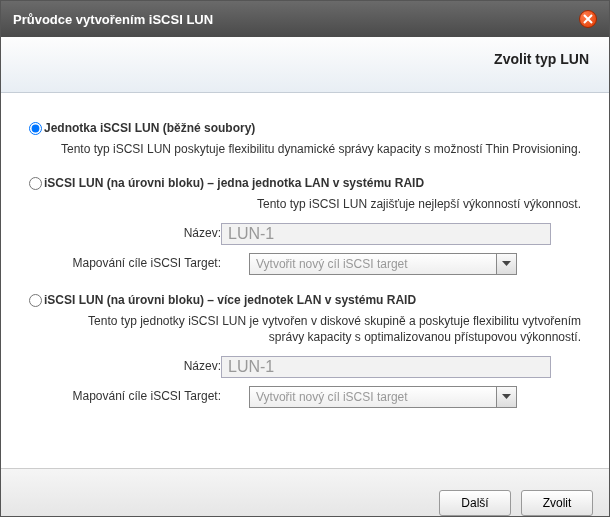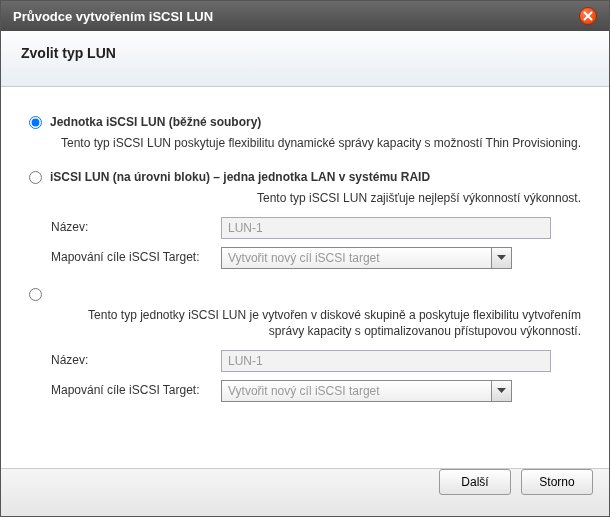--- a/index.html
+++ b/index.html
@@ -1,36 +1,36 @@
 <!DOCTYPE html>
 <html><head>
 <meta charset="utf-8">
 <style>
 * { box-sizing: border-box; margin: 0; padding: 0; }
 body { font-family: Arial, Helvetica, sans-serif; font-size: 12px; background: #fff; }
 .window { width: 610px; height: 517px; border: 1px solid #555; background: #fff; position: relative; }
-.titlebar { height: 30px; background: linear-gradient(to bottom, #6a6a6a 0%, #4a4a4a 100%); color: #fff; font-weight: bold; font-size: 13px; padding: 0 12px; display: flex; align-items: center; justify-content: space-between; }
+.titlebar { height: 36px; background: linear-gradient(to bottom, #6a6a6a 0%, #4a4a4a 100%); color: #fff; font-weight: bold; font-size: 13px; padding: 0 12px; display: flex; align-items: center; justify-content: space-between; }
 .close-btn { width: 18px; height: 18px; background: radial-gradient(circle at 30% 30%, #ff7a4a, #e03a00); border-radius: 50%; display: flex; align-items: center; justify-content: center; color: #fff; font-weight: bold; cursor: pointer; border: 1px solid #a02800; }
-.header-section { height: 56px; background: linear-gradient(to bottom, #fdfdfd 0%, #e8eef4 100%); border-bottom: 1px solid #c5cdd6; padding: 14px 20px; }
+.header-section { height: 56px; background: linear-gradient(to bottom, #fdfdfd 0%, #e8eef4 100%); border-bottom: 1px solid #c5cdd6; padding: 14px 20px; text-align: right; }
 .header-title { font-weight: bold; font-size: 14px; color: #222; }
 .content { padding: 28px 28px 12px 28px; color: #333; height: 380px; overflow: hidden; }
 .option { margin-bottom: 18px; }
-.opt-head { display: flex; align-items: center; gap: 8px; margin-bottom: 6px; }
+.opt-head { display: flex; align-items: center; gap: 2px; margin-bottom: 6px; }
 .opt-head input[type=radio] { margin-top: 1px; }
 .opt-title { font-weight: bold; font-size: 12px; }
 .opt-desc { margin-left: 22px; margin-bottom: 10px; font-size: 12px; line-height: 1.4; text-align: right; }
 .fields { margin-left: 22px; }
 .field-row { display: flex; align-items: flex-start; margin-bottom: 8px; }
-.field-label { width: 170px; font-size: 12px; padding-top: 3px; }
+.field-label { width: 170px; font-size: 12px; padding-top: 3px; text-align: right; }
 .field-input { flex: 1; }
-.field-input input[type=text] { width: 330px; height: 22px; border: 1px solid #aab; padding: 2px 6px; color: #999; font-size: 12px; background: #f2f2f2; }
-.select-wrap { width: 291px; height: 22px; border: 1px solid #888; display: flex; background: linear-gradient(to bottom, #fff, #eee); }
+.field-input input[type=text] { width: 330px; height: 22px; border: 1px solid #aab; padding: 2px 6px; color: #999; font-size: 16px; background: #f2f2f2; }
+.select-wrap { width: 268px; height: 22px; border: 1px solid #888; display: flex; background: linear-gradient(to bottom, #fff, #eee); margin-left: 28px; }
 .select-wrap span { flex: 1; padding: 3px 6px; color: #999; font-size: 12px; }
 .select-btn { width: 20px; border-left: 1px solid #888; display: flex; align-items: center; justify-content: center; background: linear-gradient(to bottom, #fafafa, #ddd); }
-.footer { position: absolute; bottom: 0; left: 0; right: 0; height: 48px; background: linear-gradient(to bottom, #f5f5f5, #e6e6e6); border-top: 1px solid #ccc; display: flex; align-items: flex-start; justify-content: flex-end; padding: 0 16px; gap: 10px; }
+.footer { position: absolute; bottom: 0; left: 0; right: 0; height: 48px; background: linear-gradient(to bottom, #f5f5f5, #e6e6e6); border-top: 1px solid #ccc; display: flex; align-items: flex-end; justify-content: flex-end; padding: 0 16px; gap: 10px; }
 .btn { min-width: 72px; height: 26px; border: 1px solid #999; border-radius: 3px; background: linear-gradient(to bottom, #fff, #e5e5e5); font-size: 12px; cursor: pointer; padding: 0 14px; }
 </style>
 </head>
 <body>
 
 <div class="window">
 
   <div class="titlebar">
     <span>Průvodce vytvořením iSCSI LUN</span>
     <div class="close-btn">
@@ -79,20 +79,21 @@
               </div>
             </div>
           </div>
         </div>
       </div>
     </div>
 
     <div class="option">
       <div class="opt-head">
         <input type="radio" name="luntype" style="">
+        <span class="opt-title">iSCSI LUN (na úrovni bloku) – více jednotek LAN v systému RAID</span>
       </div>
       <div class="opt-desc">Tento typ jednotky iSCSI LUN je vytvořen v diskové skupině a poskytuje flexibilitu vytvořením správy kapacity s optimalizovanou přístupovou výkonností.</div>
       <div class="fields">
         <div class="field-row">
           <div class="field-label">Název:</div>
           <div class="field-input">
             <input type="text" disabled="" value="LUN-1" style="">
           </div>
         </div>
         <div class="field-row">
@@ -108,16 +109,16 @@
             </div>
           </div>
         </div>
       </div>
     </div>
 
   </div>
 
   <div class="footer">
     <button class="btn">Další</button>
-    <button class="btn">Storno</button>
+    <button class="btn">Zvolit</button>
   </div>
 
 </div>
 
 </body></html>

